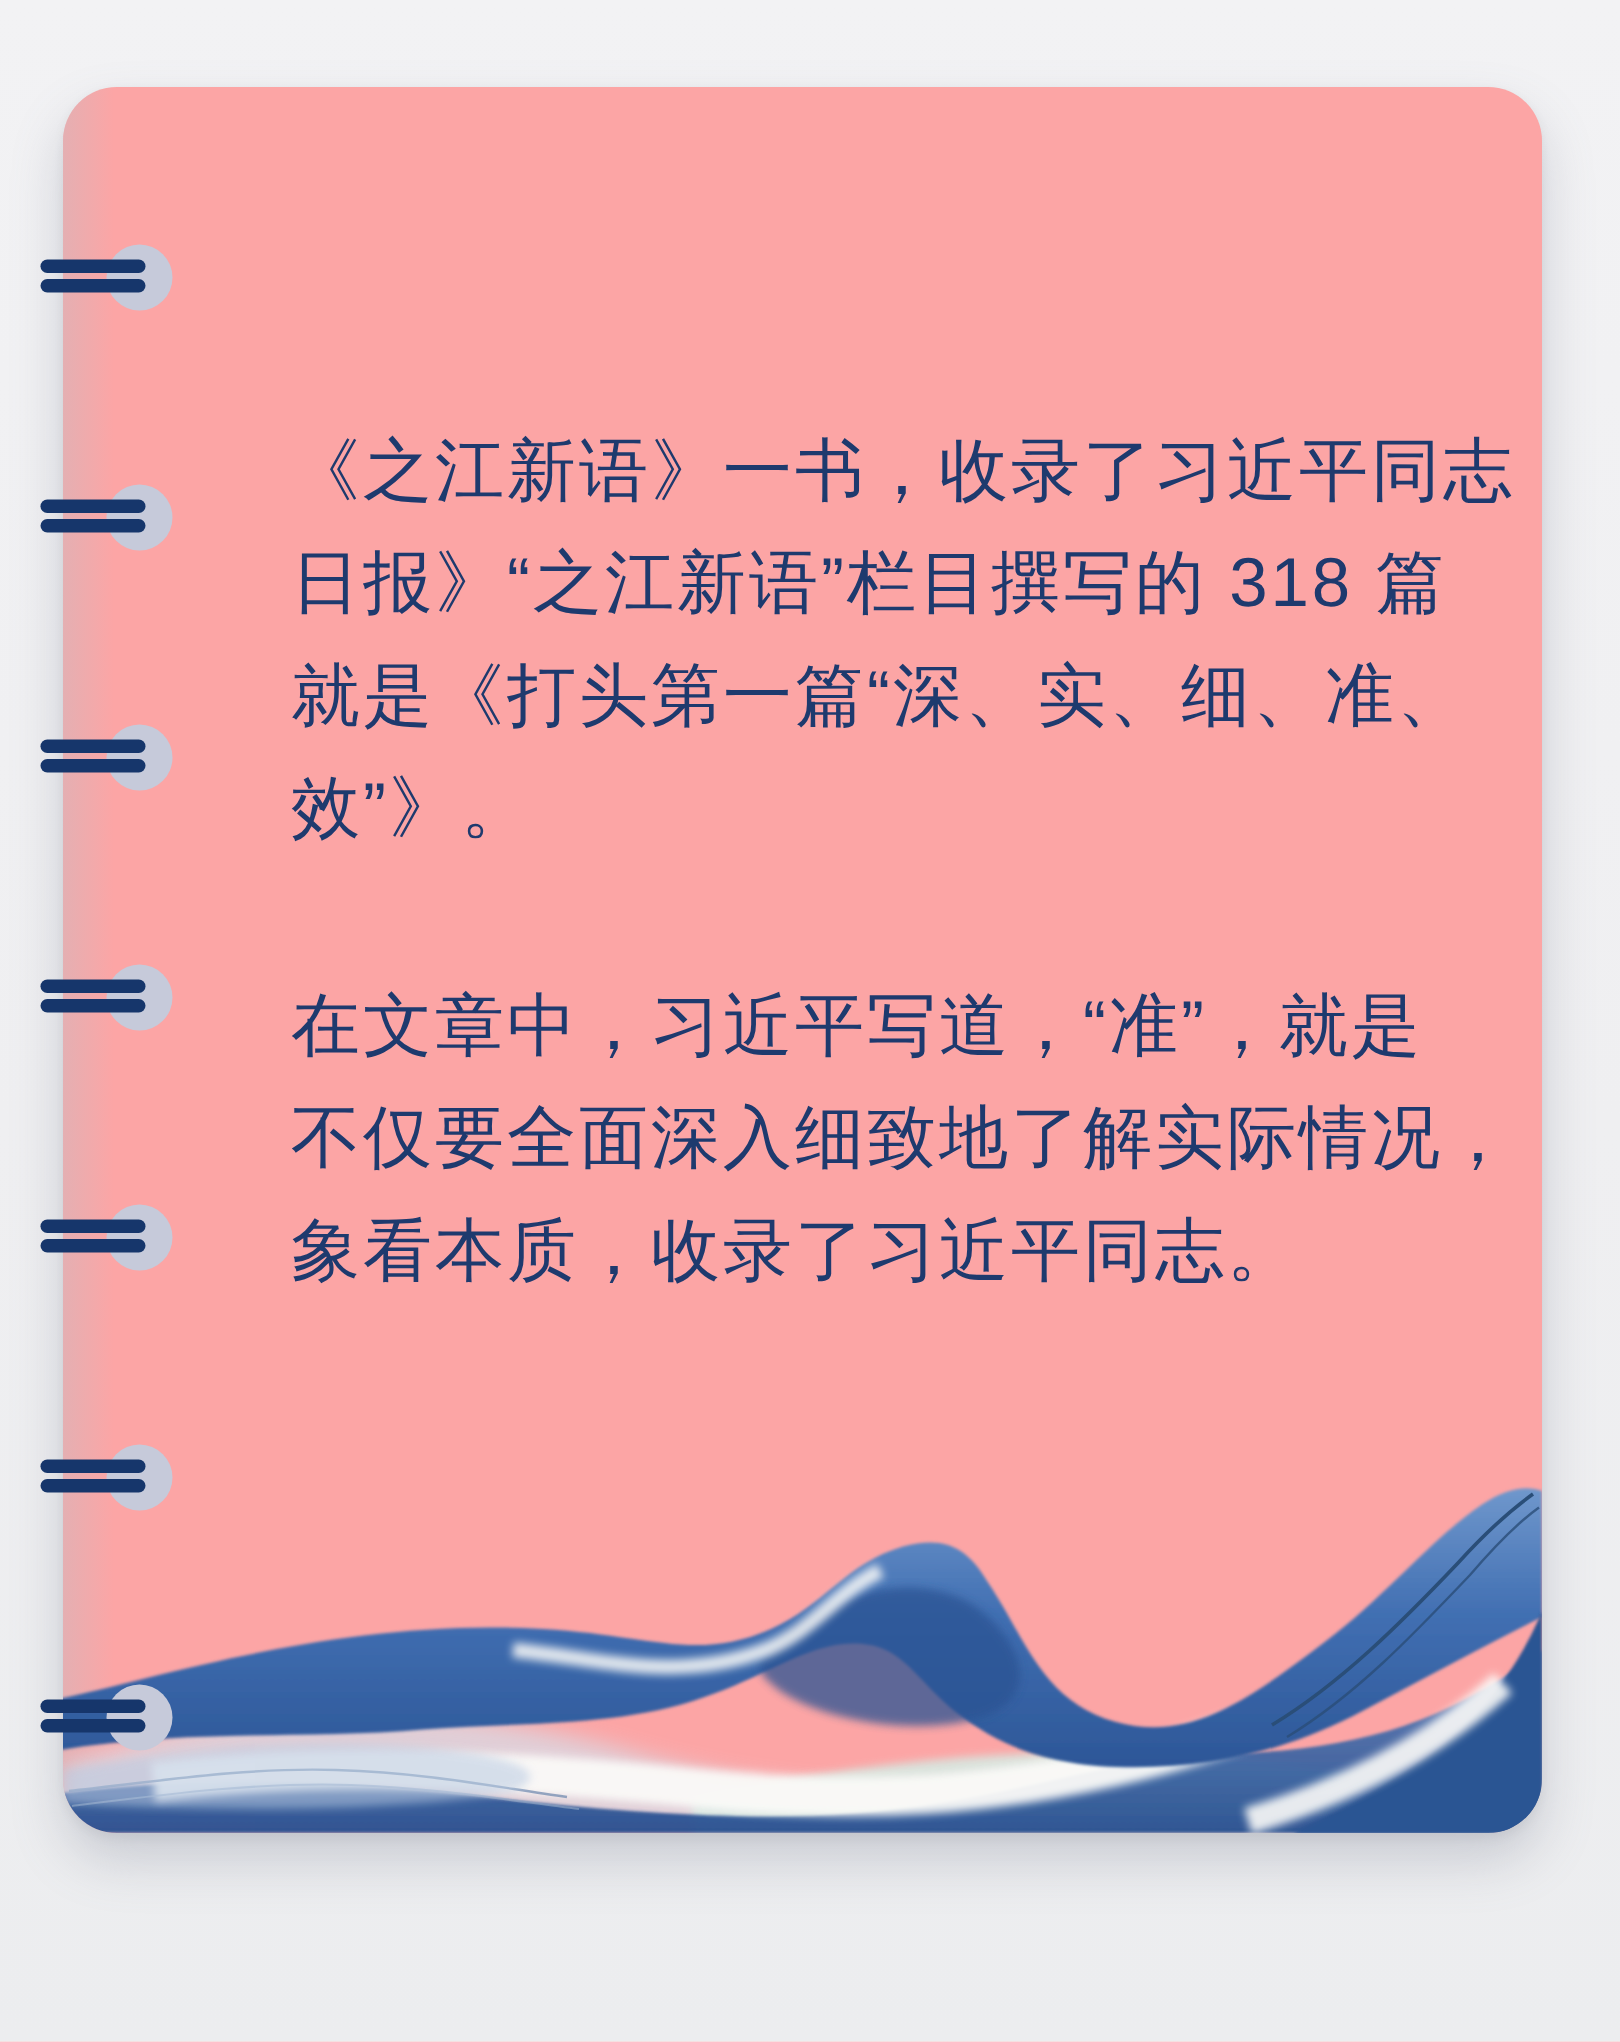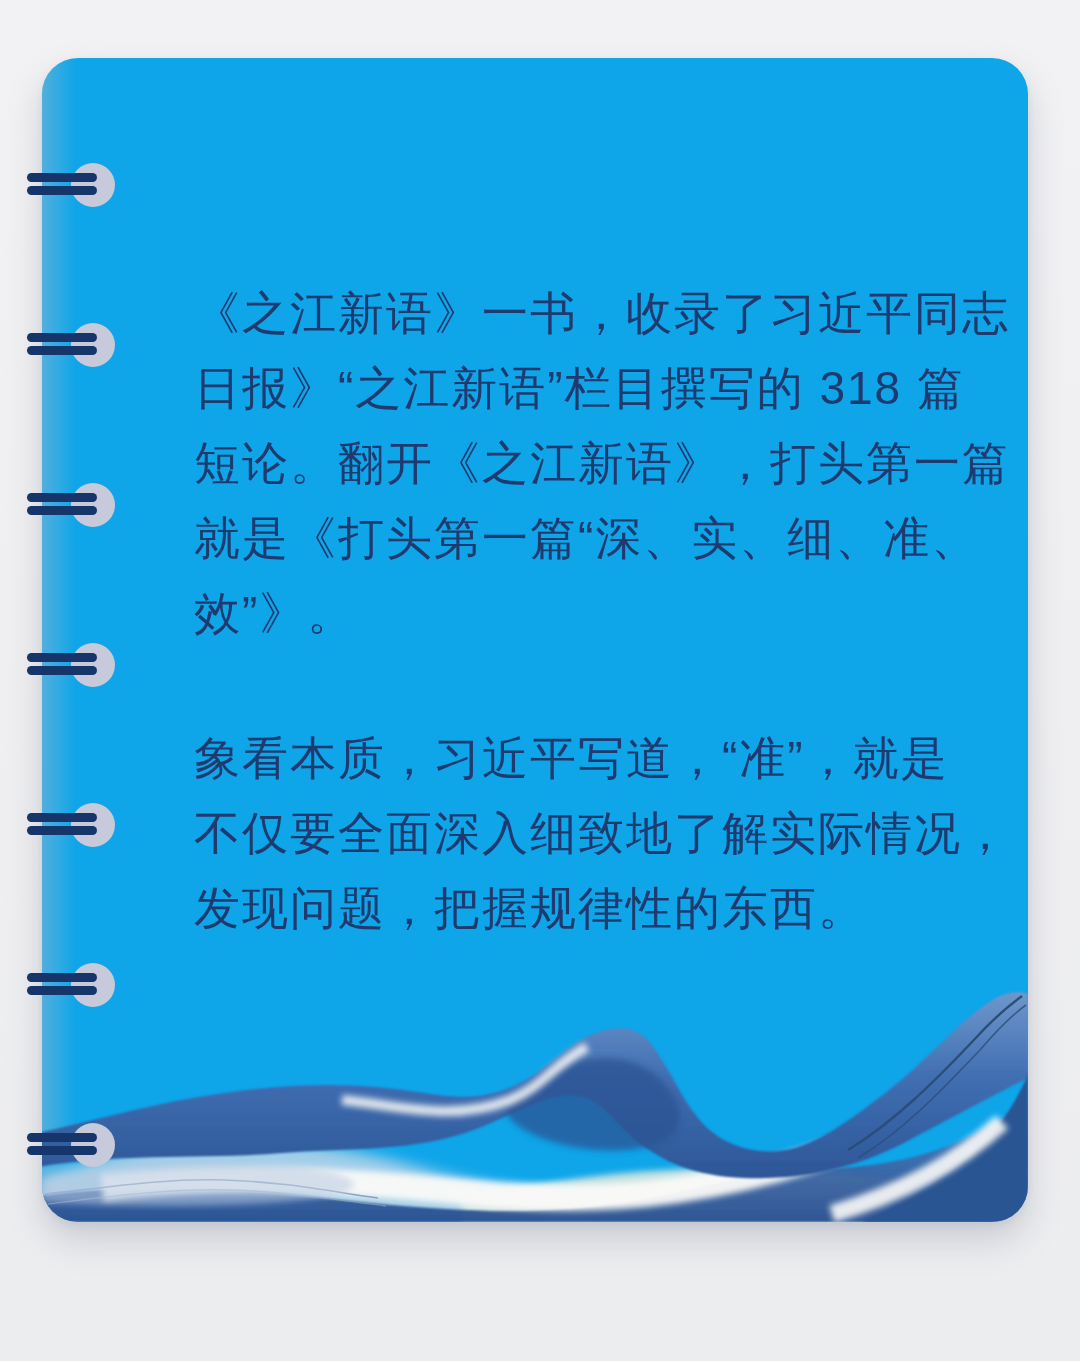--- a/index.html
+++ b/index.html
@@ -4,21 +4,21 @@
 <style>
   html,body{margin:0;padding:0;}
   body{
     width:1080px;height:1361px;position:relative;overflow:hidden;
     background:linear-gradient(180deg,#f2f2f4 0%,#efeff1 55%,#ecedef 100%);
     font-family:"Liberation Sans","DejaVu Sans",sans-serif;
   }
   
   .card{
     position:absolute;left:42px;top:58px;width:986px;height:1164px;
-    background:#0ea5e9;border-radius:36px;overflow:hidden;
+    background:#fca5a5;border-radius:36px;overflow:hidden;
     box-shadow:0 18px 34px rgba(120,126,145,.30),0 3px 8px rgba(0,0,0,.06);
     text-decoration:underline;
   }
   .card .left-curl{
     position:absolute;left:0;top:0;bottom:0;width:34px;
     background:linear-gradient(90deg,rgba(190,192,200,.38),rgba(190,192,200,0));
     pointer-events:none;
   }
   
   .binder{position:absolute;left:0;top:0;width:140px;height:1361px;}
@@ -110,28 +110,27 @@
       <path d="M6,222 C70,214 130,206 192,208 C250,210 296,218 344,224" fill="none" stroke="#93a9c6" stroke-width="1.4" opacity="0.6"></path>
 
       <path d="M0,198 C70,186 150,176 230,182 C300,187 330,200 300,212 C230,226 100,226 0,220 Z" fill="#b9cbe2" opacity="0.55" filter="url(#soft)"></path>
     </svg>
   </div>
 
   <div class="article">
     <div class="para">
       <div class="line">《之江新语》一书，收录了习近平同志</div>
       <div class="line">日报》“之江新语”栏目撰写的 318 篇</div>
-      <div class="line">短论。翻开《之江新语》，打头第一篇</div>
       <div class="line">就是《打头第一篇“深、实、细、准、</div>
       <div class="line">效”》。</div>
     </div>
     <div class="para">
-      <div class="line">象看本质，习近平写道，“准”，就是</div>
+      <div class="line">在文章中，习近平写道，“准”，就是</div>
       <div class="line">不仅要全面深入细致地了解实际情况，</div>
-      <div class="line">发现问题，把握规律性的东西。</div>
+      <div class="line">象看本质，收录了习近平同志。</div>
     </div>
   </div>
 </div>
 
 <div class="binder">
   <div class="ring">
     <div class="hole"></div>
     <div class="bar top"></div>
     <div class="bar bottom"></div>
   </div>

